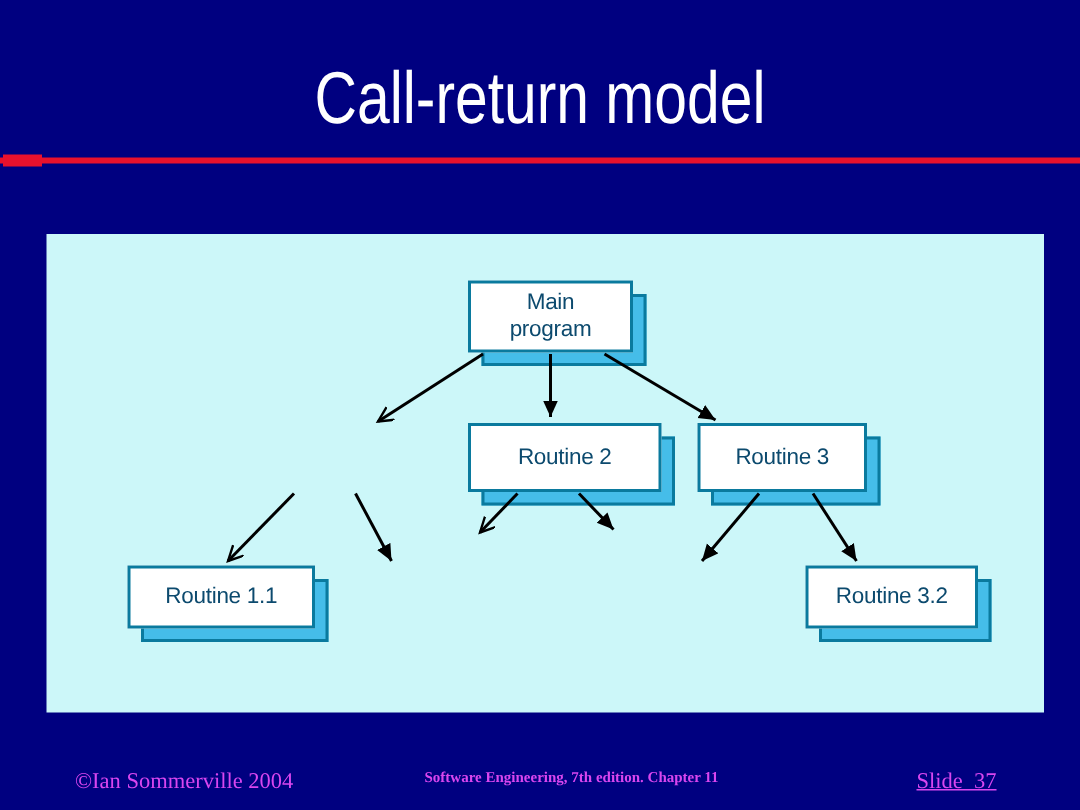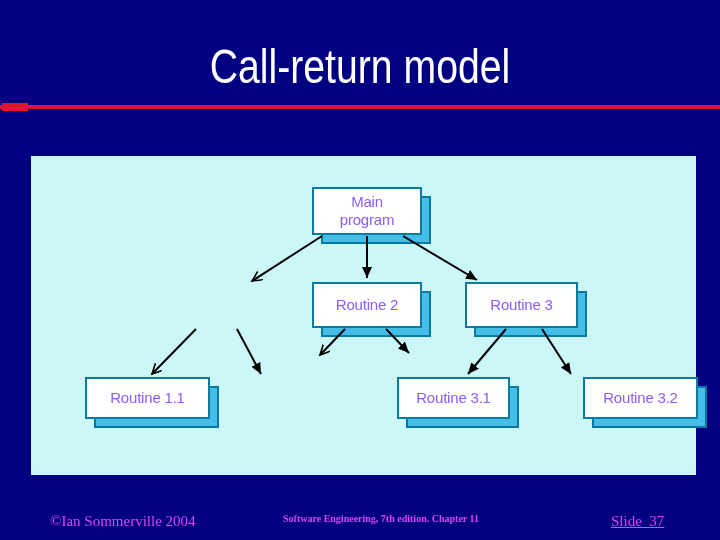--- a/index.html
+++ b/index.html
@@ -32,31 +32,31 @@
   
   .node { position:absolute; }
   .node .shadow {
     position:absolute; left:9px; top:9px; width:100%; height:100%;
     background:#45bde9; border:2px solid #0a7a9e; box-sizing:border-box; z-index:1;
   }
   .node .face {
     position:absolute; left:0; top:0; width:100%; height:100%;
     background:#ffffff; border:2px solid #0a7a9e; box-sizing:border-box; z-index:2;
     display:flex; align-items:center; justify-content:center;
-    color:#8b5cf6; font-size:15px; letter-spacing:-0.2px;
+    color:#0c4a6e; font-size:15px; letter-spacing:-0.2px;
     text-align:center; white-space:pre-line; line-height:18px;
   }
   .node-main { left:281px; top:31px;  width:110px; height:48px; }
   .node-r1   { left:127px; top:126px; width:112px; height:46px; }
-  .node-r2   { left:281px; top:126px; width:110px; height:46px; }
+  .node-r2   { left:281px; top:126px; width:110px; height:46px;padding-left:19px; }
   .node-r3   { left:434px; top:126px; width:113px; height:46px; }
   .node-r11  { left:54px;  top:221px; width:125px; height:42px; }
   .node-r12  { left:194px; top:221px; width:115px; height:42px; }
   .node-r31  { left:366px; top:221px; width:113px; height:42px; }
-  .node-r32  { left:506px; top:221px; width:115px; height:42px;margin-left:46px; }
+  .node-r32  { left:506px; top:221px; width:115px; height:42px; }
 
   
   .footer span {
     position:absolute; top:513px; color:#d946ef;
     font-family:"Liberation Serif", serif; font-size:15px; white-space:pre;
   }
   .footer .f-left   { left:50px; }
   .footer .f-center { left:283px; font-weight:bold; font-size:10px; }
   .footer .f-right  { left:611px;text-decoration:underline; }
 </style>
@@ -83,24 +83,20 @@
       <div class="face">Routine 2</div>
     </div>
     <div class="node node-r3">
       <div class="shadow"></div>
       <div class="face">Routine 3</div>
     </div>
     <div class="node node-r11">
       <div class="shadow"></div>
       <div class="face">Routine 1.1</div>
     </div>
-    <div class="node node-r31">
-      <div class="shadow"></div>
-      <div class="face">Routine 3.1</div>
-    </div>
     <div class="node node-r32">
       <div class="shadow"></div>
       <div class="face">Routine 3.2</div>
     </div>
 
     <svg width="665" height="319" viewBox="0 0 665 319">
       <defs>
         <marker id="ah-fill" markerUnits="userSpaceOnUse" markerWidth="12" markerHeight="11" refX="11" refY="5" orient="auto">
           <path d="M0,0 L11,5 L0,10 Z" fill="#000000"></path>
         </marker>

